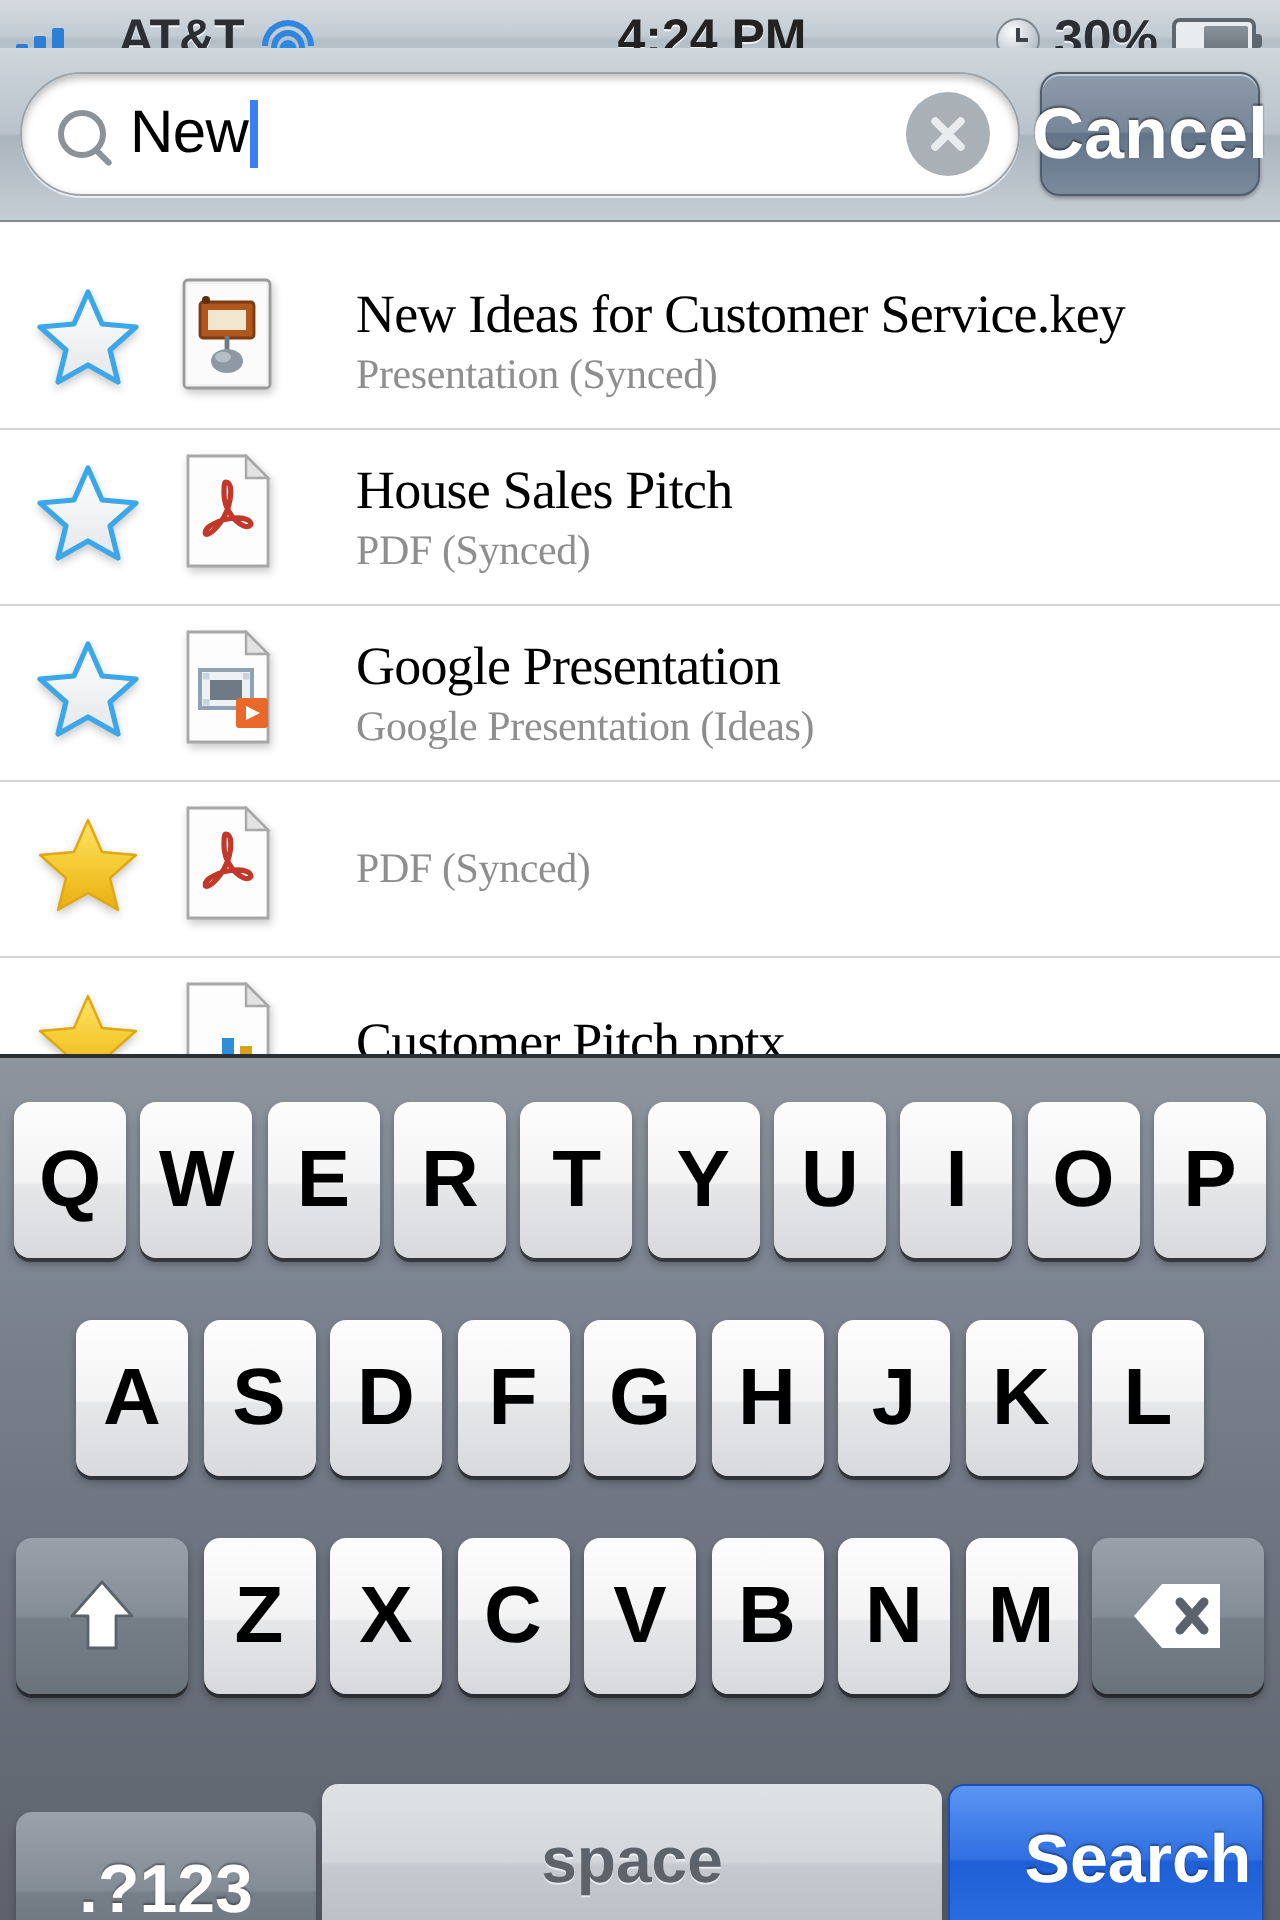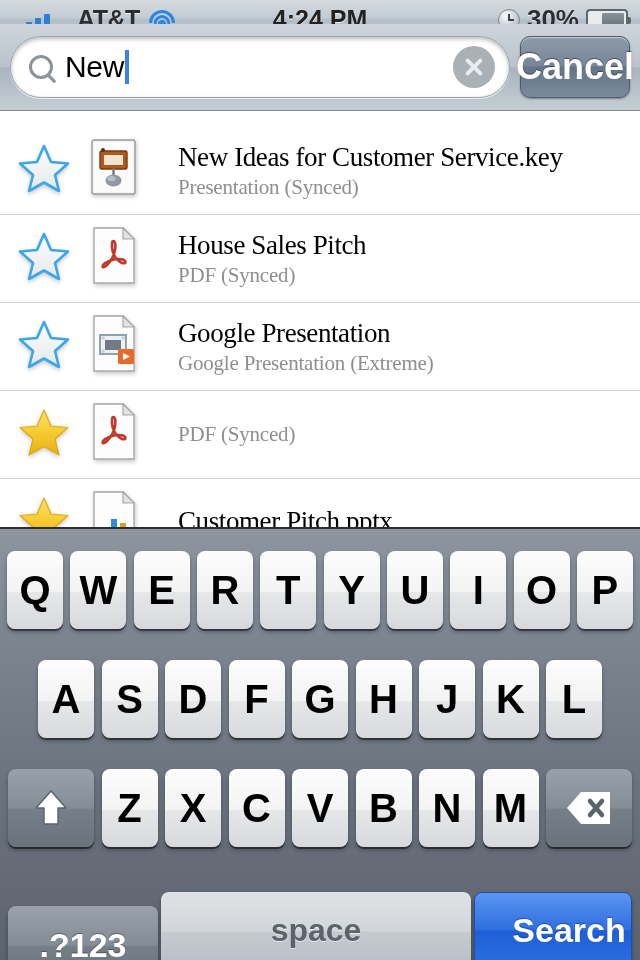--- a/index.html
+++ b/index.html
@@ -12,22 +12,22 @@
   }
   .phone { position:relative; width:640px; height:960px; overflow:hidden; }
 
   
   .statusbar{
     position:absolute; top:0; left:0; width:640px; height:40px;
     background:linear-gradient(to bottom,#d5dbe0 0%,#c3ccd3 45%,#b3bdc6 52%,#cad2d8 100%);
     border-bottom:1px solid #8d969e;
     display:flex; align-items:center;
   }
-  .sb-left{ display:flex; align-items:center; gap:9px; padding-left:26px; width:37%; }
-  .sb-mid{ flex:1; text-align:center; }
+  .sb-left{ display:flex; align-items:center; gap:9px; padding-left:8px; width:37%; }
+  .sb-mid{ flex:1; text-align:right; }
   .sb-right{ display:flex; align-items:center; justify-content:flex-end; gap:7px; padding-right:12px; width:37%; }
   .sb-text{ font-size:25px; font-weight:bold; color:#2b2f33; text-shadow:0 1px 0 rgba(255,255,255,.75); letter-spacing:-.5px;}
   .sb-time{ font-size:25px; font-weight:bold; color:#222; text-shadow:0 1px 0 rgba(255,255,255,.75);}
   .sb-pct{ font-size:26px; font-weight:bold; color:#2b2f33; text-shadow:0 1px 0 rgba(255,255,255,.75);}
   .bars{ display:flex; align-items:flex-end; gap:3px; height:19px;}
   .bars i{ display:block; width:6px; background:#2d7fd6; border-radius:1px;}
   .bars i.b1{height:7px;} .bars i.b2{height:11px;} .bars i.b3{height:15px;}
   .bars i.off{ background:#9aa3ab; height:4px; }
   .wifi{ position:relative; width:27px; height:20px;}
   .wifi b{ position:absolute; left:50%; transform:translateX(-50%); border:3px solid #2d86e0; border-bottom:none;
@@ -241,21 +241,21 @@
           <rect x="11.5" y="21.5" width="3.2" height="3.2" fill="#c9d3db"></rect>
           <rect x="31.5" y="21.5" width="3.2" height="3.2" fill="#c9d3db"></rect>
           <rect x="11.5" y="34.5" width="3.2" height="3.2" fill="#c9d3db"></rect>
           <rect x="31.5" y="34.5" width="3.2" height="3.2" fill="#c9d3db"></rect>
           <rect x="28" y="34" width="16" height="15" rx="1.5" fill="#e8692a"></rect>
           <path d="M33 38 L40 41.5 L33 45 Z" fill="#fff"></path>
         </svg>
       </span>
       <span class="meta">
         <span class="ftitle">Google Presentation</span>
-        <span class="fsub">Google Presentation (Extreme)</span>
+        <span class="fsub">Google Presentation (Ideas)</span>
       </span>
     </div>
 
     <div class="row">
       <span class="star">
         <svg viewBox="0 0 52 50" width="52" height="50">
           <defs>
               <linearGradient id="sf1" x1="0" y1="0" x2="0" y2="1">
             <stop offset="0" stop-color="#fde26a"></stop>
                 <stop offset=".5" stop-color="#f6cb33"></stop>

